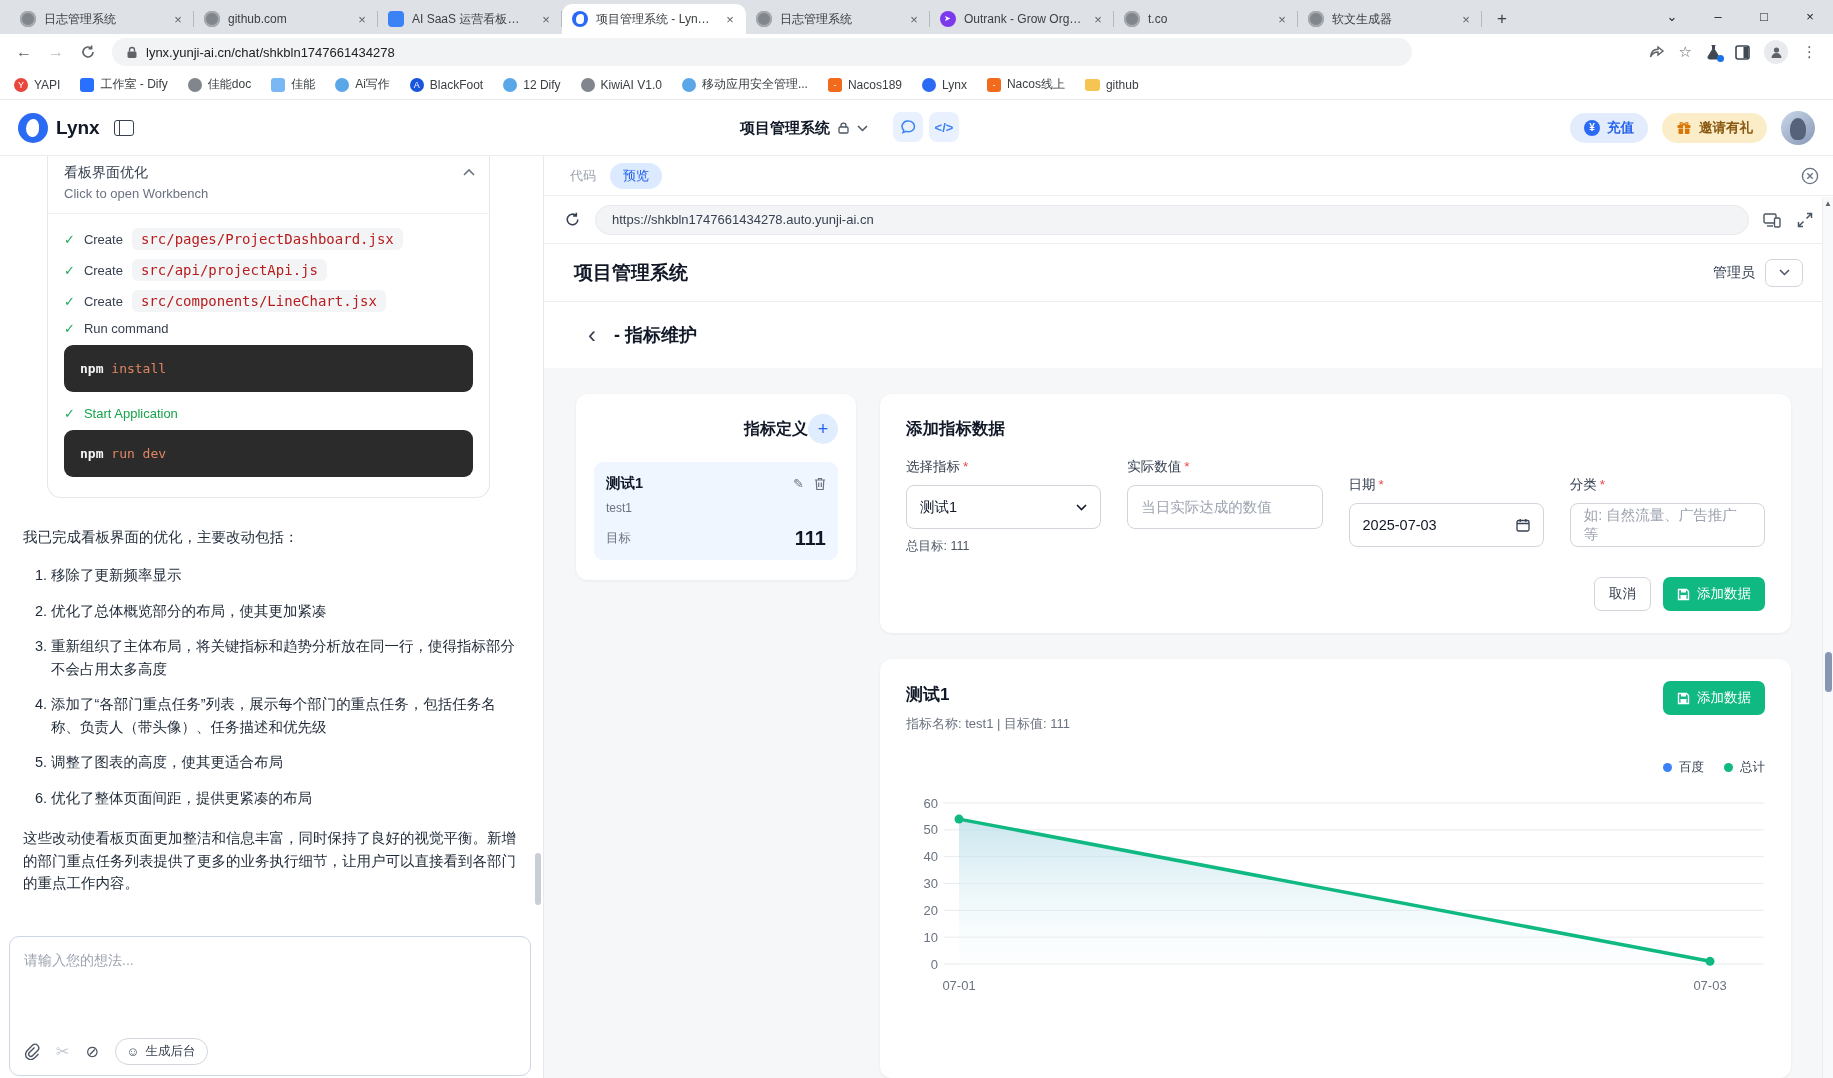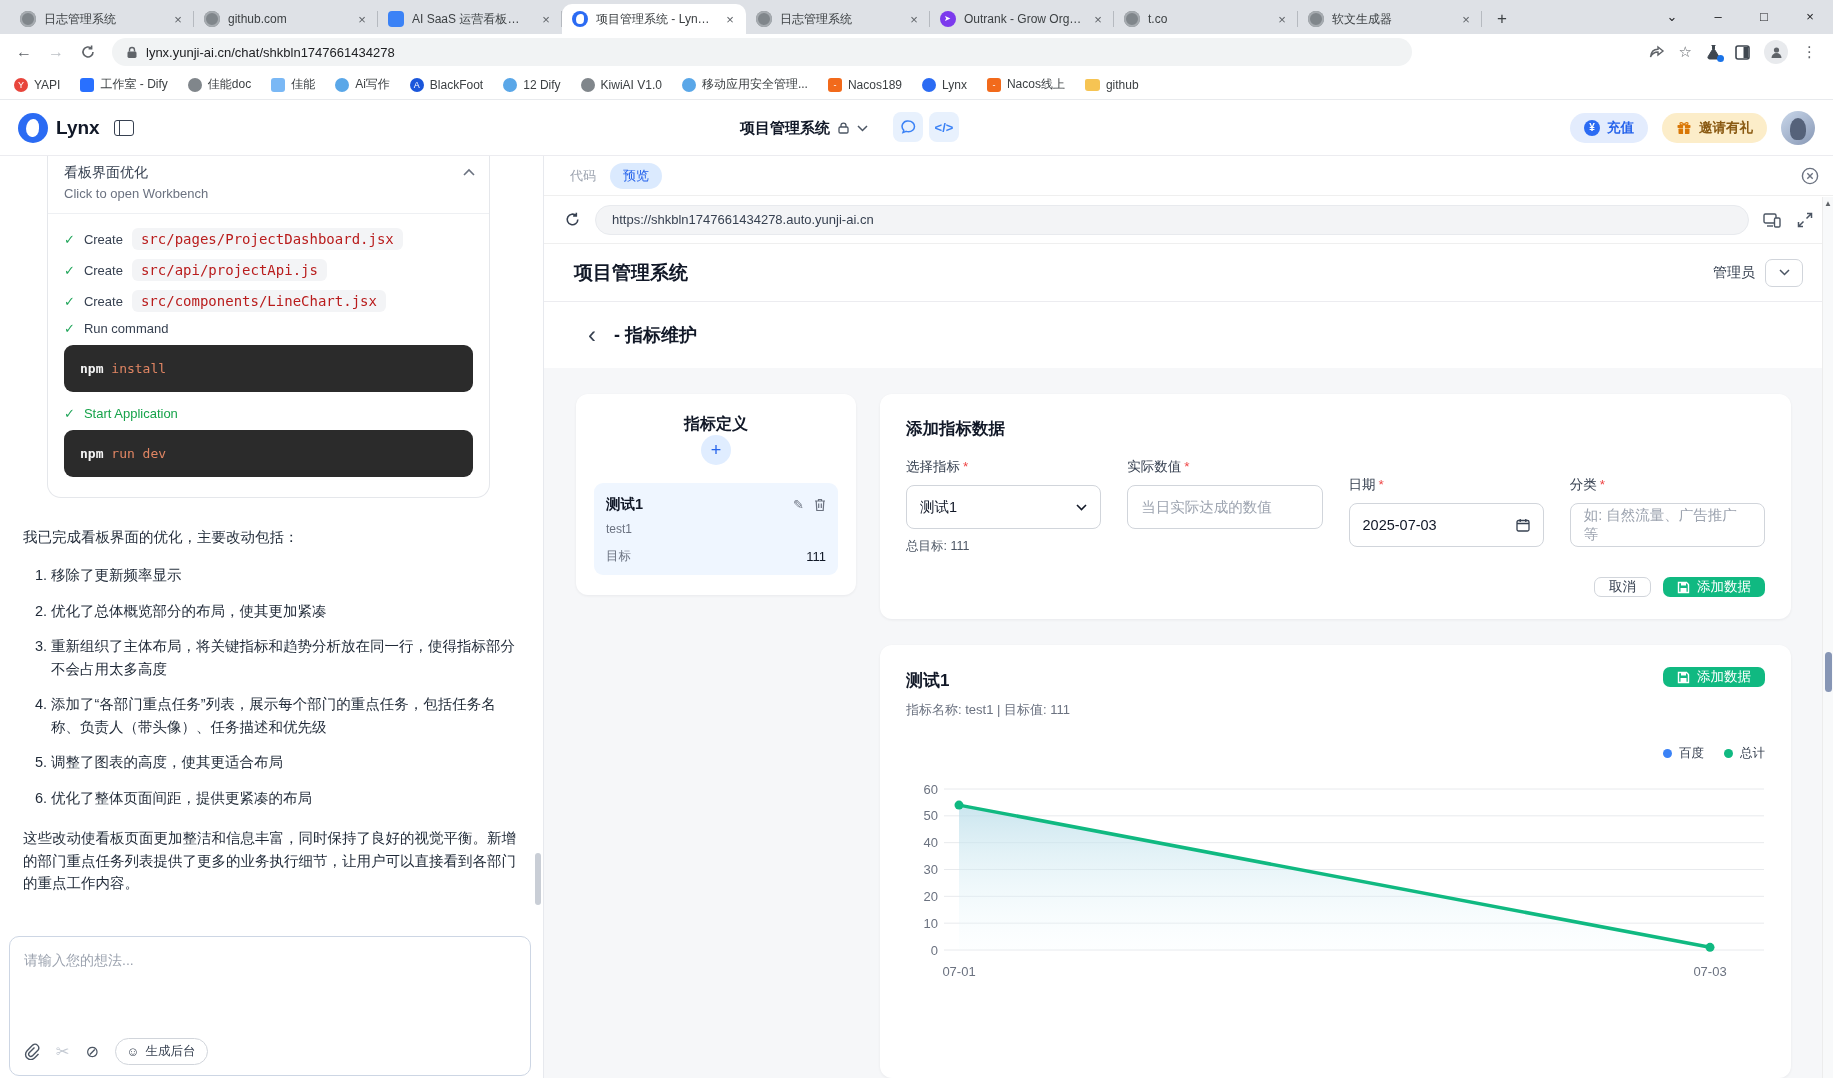--- a/index.html
+++ b/index.html
@@ -104,45 +104,45 @@
   .site-title { font-size:19px; font-weight:bold; color:#111827; }
   .admin { display:flex; align-items:center; gap:10px; font-size:14px; color:#374151; }
   .admin-box { width:38px; height:28px; border:1px solid #d1d5db; border-radius:7px; display:flex; align-items:center; justify-content:center; color:#4b5563; }
   .page-title-row { height:66px; background:#fff; display:flex; align-items:center; gap:18px; padding:0 44px; flex:none; }
   .back-ch { font-size:24px; color:#374151; }
   .page-title { font-size:18px; font-weight:bold; color:#111827; }
   .content { flex:1; padding:26px 42px 0 32px; display:flex; gap:24px; min-height:0; }
 
   .card { background:#fff; border-radius:12px; box-shadow:0 1px 3px rgba(16,24,40,.06); }
   .def-card { width:280px; flex:none; align-self:flex-start; padding:20px 18px; }
-  .def-head { display:flex; align-items:center; justify-content:flex-end;flex-direction:column; }
+  .def-head { display:flex; align-items:center; justify-content:flex-end; }
   .def-title { font-size:16px; font-weight:bold; color:#111827; }
   .plus-btn { width:30px; height:30px; border-radius:50%; background:#e0edff; color:#2563eb; font-size:18px; display:flex; align-items:center; justify-content:center; }
   .metric-item { margin-top:18px; background:#eff6ff; border-radius:9px; padding:12px 12px 10px; }
   .mi-row1 { display:flex; align-items:center; }
   .mi-name { font-size:14.5px; font-weight:bold; color:#111827; flex:1; }
   .mi-icons { display:flex; gap:10px; color:#6b7280; font-size:13px; align-items:center; }
   .mi-sub { font-size:12px; color:#6b7280; margin-top:8px; }
   .mi-target { display:flex; align-items:center; margin-top:12px;justify-content:flex-end; }
   .mi-tlabel { font-size:12.5px; color:#6b7280; flex:1; }
-  .mi-tval { font-size:13px; font-weight:normal; color:#111827; }
+  .mi-tval { font-size:20px; font-weight:bold; color:#111827; }
 
   .right-col { flex:1; min-width:0; display:flex; flex-direction:column; }
   .form-card { padding:24px 26px 22px; }
   .form-title { font-size:16.5px; font-weight:bold; color:#111827; }
   .form-grid { display:grid; grid-template-columns:1fr 1fr 1fr 1fr; column-gap:26px; margin-top:18px; }
   .field label { font-size:13.5px; color:#374151; display:block; margin-bottom:9px; }
   .req { color:#ef4444; margin-left:3px; }
   .inp { height:44px; border:1px solid #d1d5db; border-radius:8px; display:flex; align-items:center; padding:0 13px; font-size:14.5px; color:#111827; background:#fff; }
   .inp.ph { color:#9ca3af; }
   .inp .grow { flex:1; }
   .hint { font-size:12.5px; color:#4b5563; margin-top:9px; }
   .row2 { margin-top:18px; }
   .form-actions { display:flex; justify-content:flex-end; gap:12px; margin-top:22px; }
-  .btn { height:20px; border-radius:7px; display:flex; align-items:center; gap:7px; padding:0 14px; font-size:13.5px; }
+  .btn { height:34px; border-radius:7px; display:flex; align-items:center; gap:7px; padding:0 14px; font-size:13.5px; }
   .btn.ghost { border:1px solid #d1d5db; color:#374151; background:#fff; }
   .btn.green { background:#10b981; color:#fff; }
 
   .metric-card { margin-top:26px; padding:24px 26px; position:relative; flex:1; min-height:0; }
   .mc-title { font-size:17px; font-weight:bold; color:#111827; }
   .mc-sub { font-size:13px; color:#6b7280; margin-top:9px; }
   .mc-add { position:absolute; right:26px; top:22px; }
   .legend { display:flex; justify-content:flex-end; gap:20px; margin-top:26px; }
   .lg { display:flex; align-items:center; gap:7px; font-size:12.5px; color:#374151; }
   .dot { width:9px; height:9px; border-radius:50%; }

